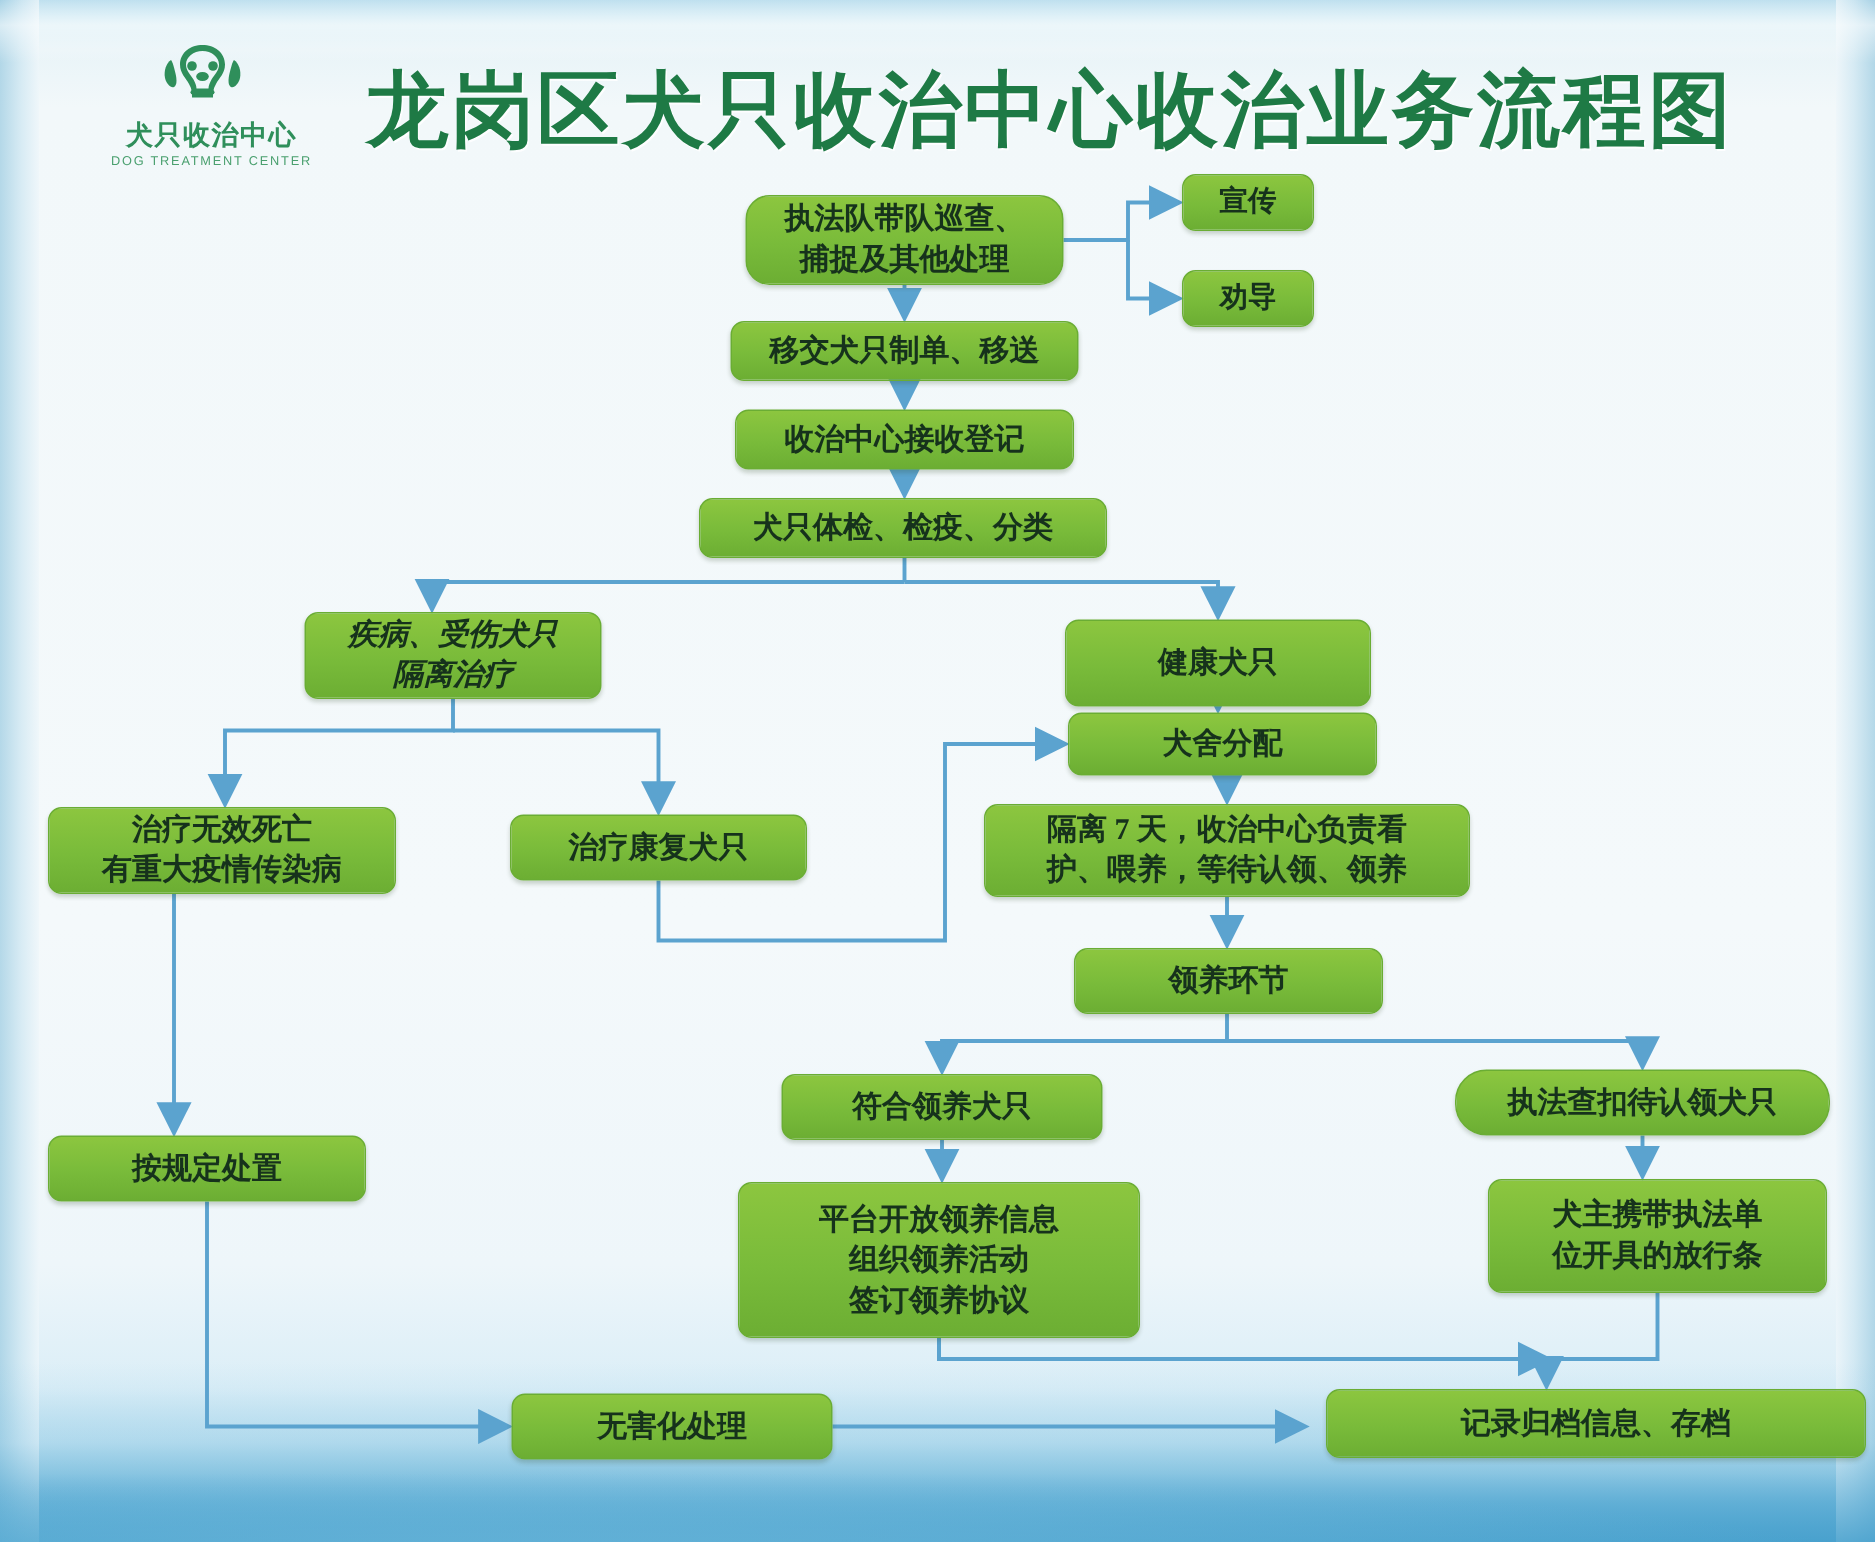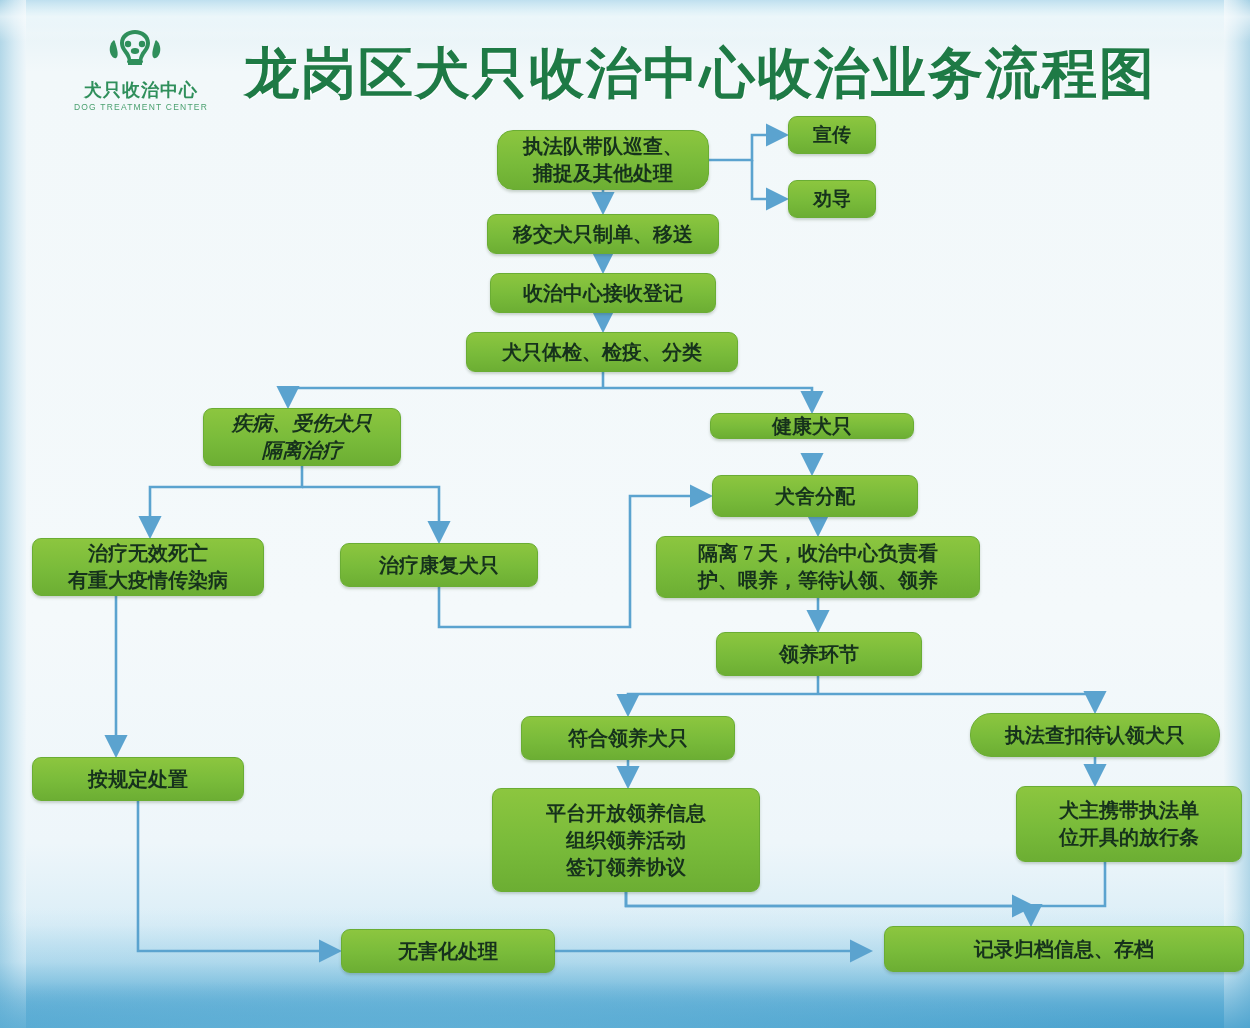--- a/index.html
+++ b/index.html
@@ -241,32 +241,32 @@
     </svg>
   <div class="node fs20" style="left: 497px; top: 130px; width: 212px; height: 60px; border-radius: 16px;">执法队带队巡查、
 捕捉及其他处理</div>
       <div class="node fs19" style="left: 788px; top: 116px; width: 88px; height: 38px;">宣传</div>
       <div class="node fs19" style="left: 788px; top: 180px; width: 88px; height: 38px;">劝导</div>
       <div class="node fs20" style="left: 490px; top: 273px; width: 226px; height: 40px;">收治中心接收登记</div>
       <div class="node fs20" style="left: 487px; top: 214px; width: 232px; height: 40px;">移交犬只制单、移送</div>
       <div class="node fs20" style="left: 466px; top: 332px; width: 272px; height: 40px;">犬只体检、检疫、分类</div>
       <div class="node fs20" style="left: 203px; top: 408px; width: 198px; height: 58px; font-style: italic;">疾病、受伤犬只
 隔离治疗</div>
-      <div class="node fs20" style="left: 710px; top: 413px; width: 204px; height: 26px;">健康犬只</div>
+      <div class="node fs20" style="left: 710px; top: 413px; width: 204px; height: 58px;">健康犬只</div>
       <div class="node fs20" style="left: 712px; top: 475px; width: 206px; height: 42px;">犬舍分配</div>
       <div class="node fs20" style="left: 32px; top: 538px; width: 232px; height: 58px;">治疗无效死亡
 有重大疫情传染病</div>
       <div class="node fs20" style="left: 340px; top: 543px; width: 198px; height: 44px;">治疗康复犬只</div>
       <div class="node fs20" style="left: 656px; top: 536px; width: 324px; height: 62px;">隔离 7 天，收治中心负责看
 护、喂养，等待认领、领养</div>
       <div class="node fs20" style="left: 716px; top: 632px; width: 206px; height: 44px;">领养环节</div>
       <div class="node fs20" style="left: 521px; top: 716px; width: 214px; height: 44px;">符合领养犬只</div>
       <div class="node fs20" style="left: 970px; top: 713px; width: 250px; height: 44px; border-radius: 21px;">执法查扣待认领犬只</div>
       <div class="node fs20" style="left: 492px; top: 788px; width: 268px; height: 104px;">平台开放领养信息
 组织领养活动
 签订领养协议</div>
-      <div class="node fs20" style="left: 1016px; top: 786px; width: 226px; height: 76px;">犬主携带执法单
+      <div class="node fs20" style="left: 992px; top: 786px; width: 226px; height: 76px;">犬主携带执法单
 位开具的放行条</div>
       <div class="node fs20" style="left: 32px; top: 757px; width: 212px; height: 44px;">按规定处置</div>
       <div class="node fs20" style="left: 341px; top: 929px; width: 214px; height: 44px;">无害化处理</div>
       <div class="node fs20" style="left: 884px; top: 926px; width: 360px; height: 46px;">记录归档信息、存档</div>
     </div>
 </div>
 
 </body></html>

